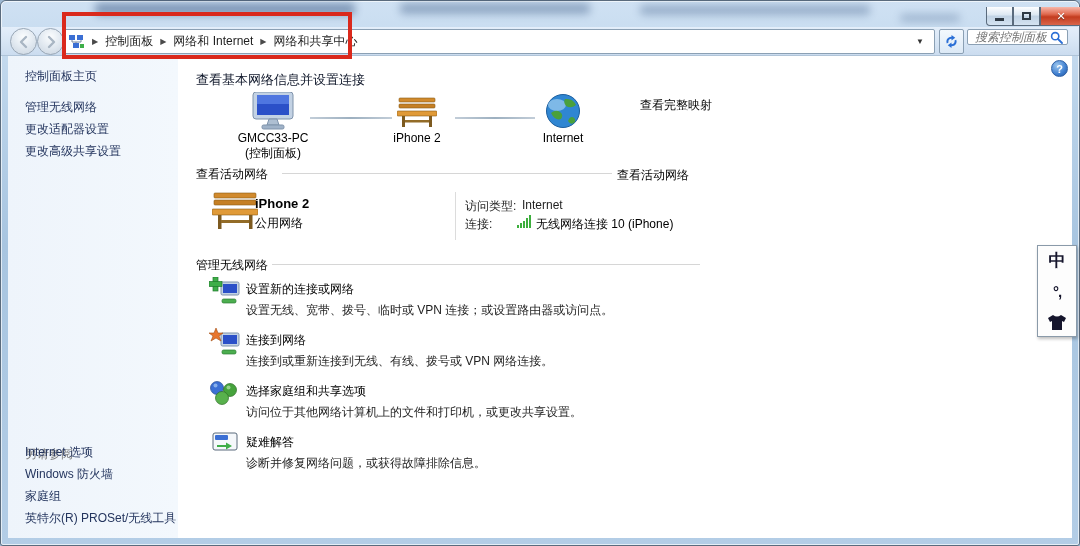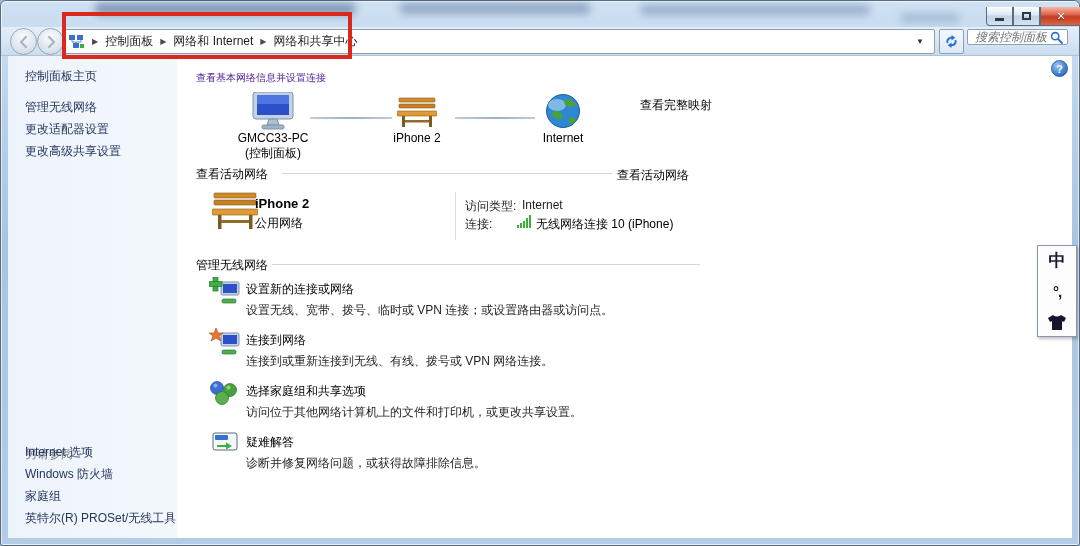--- a/index.html
+++ b/index.html
@@ -62,21 +62,21 @@
   .sidebar { position:absolute; left:8px; top:56px; width:170px; height:482px;
     background:linear-gradient(90deg,#eef4fb 0%,#f3f8fd 100%); }
   .side-item { position:absolute; left:25px; color:#24355e; cursor:pointer; white-space:nowrap; }
   .side-header { position:absolute; left:25px; color:#7a7a7a; white-space:nowrap; }
 
   .help-circle { position:absolute; left:1051px; top:60px; width:17px; height:17px; border-radius:50%;
     background:radial-gradient(circle at 35% 30%,#9cc6ee 0%,#3f7fd0 60%,#25569b 100%);
     border:1px solid #2d5fa5; color:#fff; font-weight:bold; font-size:11px;
     display:flex; align-items:center; justify-content:center; }
 
-  .h1 { position:absolute; left:196px; top:71px; font-size:10px; color:#4c1d95; white-space:nowrap; }
+  .h1 { position:absolute; left:196px; top:71px; font-size:13px; color:#0f172a; white-space:nowrap; }
 
   .map-label { position:absolute; width:110px; text-align:center; color:#000000; white-space:nowrap; }
   .map-line { position:absolute; height:2px; background:linear-gradient(90deg,#c2cdd8,#9db0c0,#c2cdd8); }
 
   a.link, .link { color:#000000; text-decoration:none; cursor:pointer; white-space:nowrap; }
 
   .sec-header { position:absolute; color:#000; white-space:nowrap; }
   .sec-rule { position:absolute; height:1px; background:#d6d6d6; }
 
   .bold { font-weight:bold; font-size:13px; }

